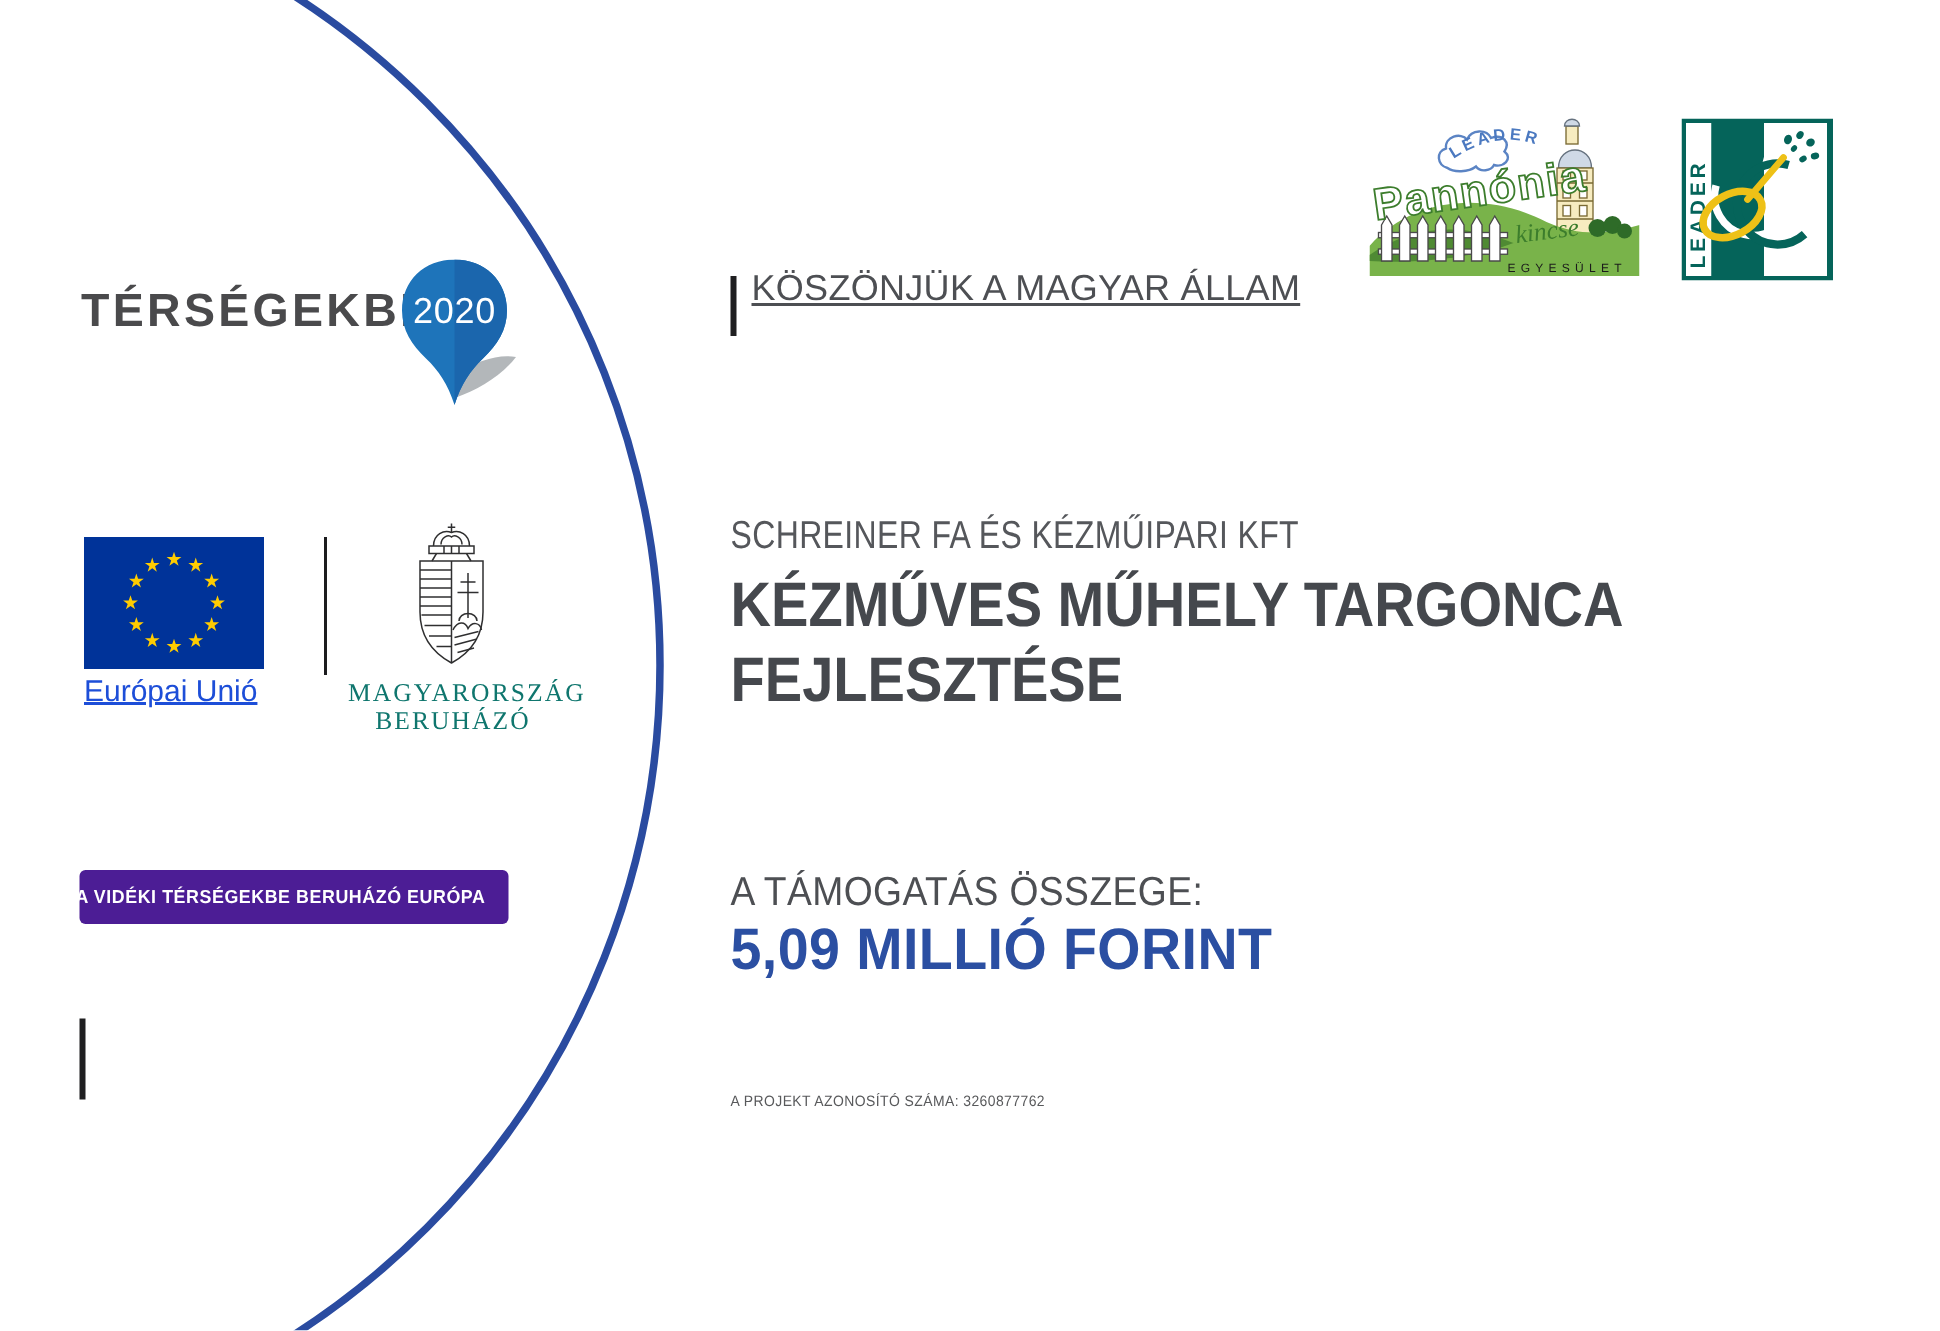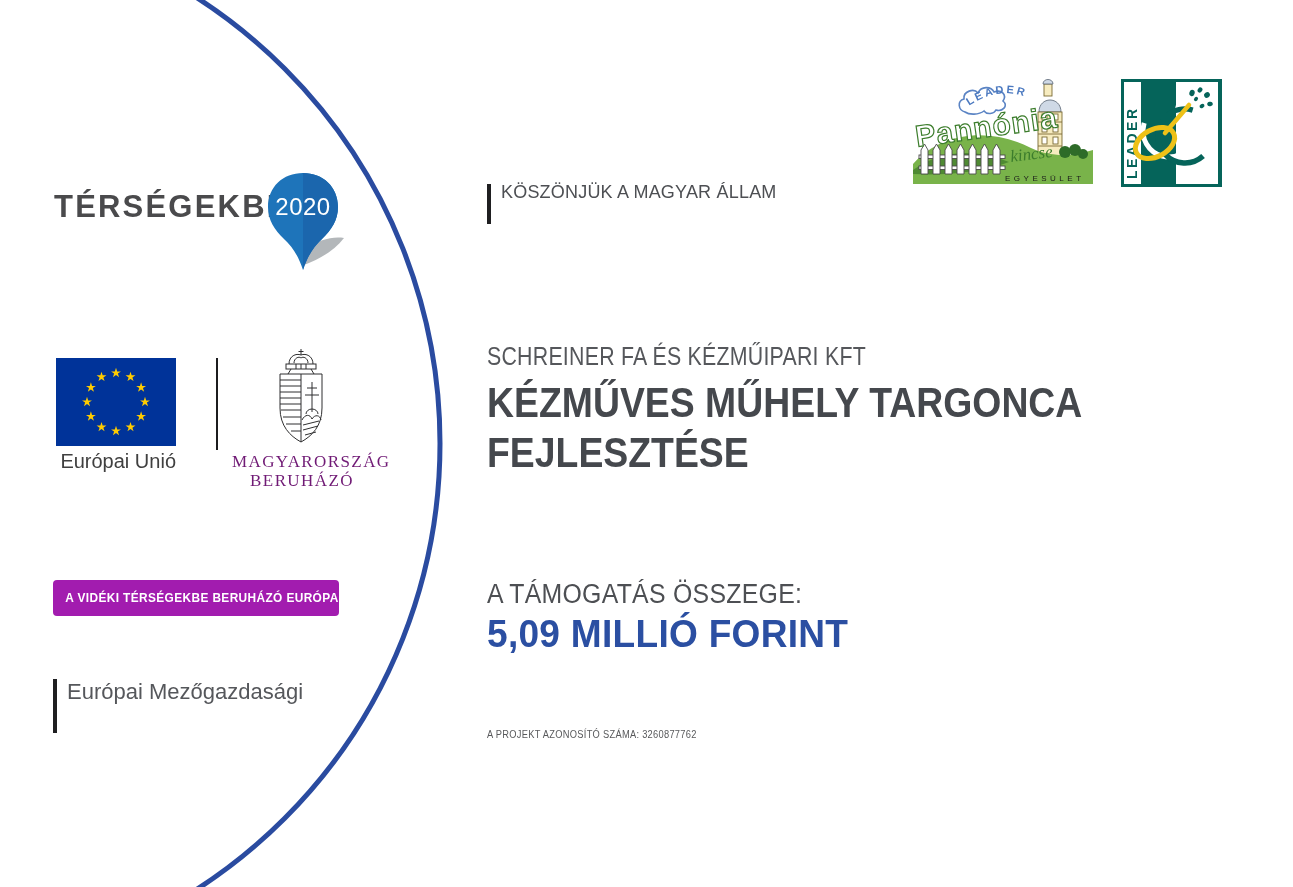--- a/index.html
+++ b/index.html
@@ -20,51 +20,51 @@
   }
   .pin-svg{left:268px;top:173px;}
   .pin-year{
     font-family:"Liberation Sans",sans-serif;font-size:24px;fill:#ffffff;
     letter-spacing:0.5px;font-weight:400;
   }
 
   
   .eu-flag-svg{left:56px;top:358px;}
   .eu-flag-caption{
-    left:56px;top:450px;width:120px;text-align:right;font-size:20px;color:#404040;
+    left:56px;top:450px;width:120px;text-align:left;font-size:20px;color:#1d4ed8;text-decoration:underline;
   }
   .block-divider{left:216px;top:358px;width:1.5px;height:92px;background:#1c1c1e;}
   .gov-block{
     left:232px;top:452px;width:140px;text-align:center;
-    font-family:"Liberation Serif",serif;color:#701a75;font-size:17px;
+    font-family:"Liberation Serif",serif;color:#0f766e;font-size:17px;
     letter-spacing:1.4px;line-height:19px;
   }
   .coat-svg{left:272px;top:348px;}
 
   
   .banner{
-    left:53px;top:580px;width:286px;height:36px;background:#a21caf;border-radius:4px;
-    display:flex;align-items:center;
+    left:53px;top:580px;width:286px;height:36px;background:#4c1d95;border-radius:4px;
+    display:flex;align-items:center;justify-content:flex-end;
   }
   .banner-label{
     color:#ffffff;font-size:12.5px;font-weight:bold;letter-spacing:0.4px;
     padding-left:13px;white-space:nowrap;transform:scaleX(0.95);transform-origin:left center;
   }
 
   
   .fund-bar{left:53px;top:679px;width:4px;height:54px;background:#1f1f21;}
   .fund-text{
     left:67px;top:678px;font-size:22px;color:#55575b;line-height:28px;white-space:nowrap;
   }
 
   
   .thanks-bar{left:487px;top:184px;width:4px;height:40px;background:#1f1f21;}
   .thanks-text{
-    left:501px;top:182px;font-size:18px;color:#4d4f53;line-height:21px;
-    letter-spacing:0.2px;white-space:nowrap;
+    left:501px;top:182px;font-size:24px;color:#4d4f53;line-height:21px;
+    letter-spacing:0.2px;white-space:nowrap;text-decoration:underline;
   }
   .beneficiary{
     left:487px;top:341px;font-size:26px;color:#55575b;white-space:nowrap;
     transform:scaleX(0.82);transform-origin:left top;letter-spacing:0.3px;
   }
   .project-title{
     left:487px;top:378px;font-size:42px;font-weight:bold;color:#45484d;
     line-height:50px;white-space:nowrap;transform:scaleX(0.89);transform-origin:left top;
   }
   .grant-label{
@@ -143,21 +143,20 @@
     <div>MAGYARORSZÁG</div>
     <div>BERUHÁZÓ</div>
   </div>
 
   <div class="abs banner">
     <span class="banner-label">A VIDÉKI TÉRSÉGEKBE BERUHÁZÓ EURÓPA</span>
   </div>
 
   <div class="abs fund-bar"></div>
   <div class="abs fund-text">
-    <div>Európai Mezőgazdasági</div>
   </div>
 
   <div class="abs thanks-bar"></div>
   <div class="abs thanks-text">
     <div>KÖSZÖNJÜK A MAGYAR ÁLLAM</div>
   </div>
 
   <div class="abs beneficiary">SCHREINER FA ÉS KÉZMŰIPARI KFT</div>
   <div class="abs project-title">
     <div>KÉZMŰVES MŰHELY TARGONCA</div>

